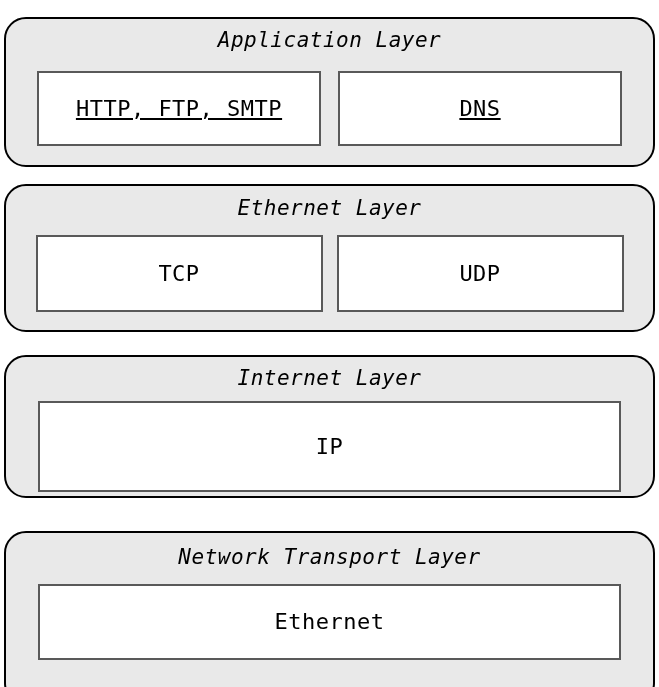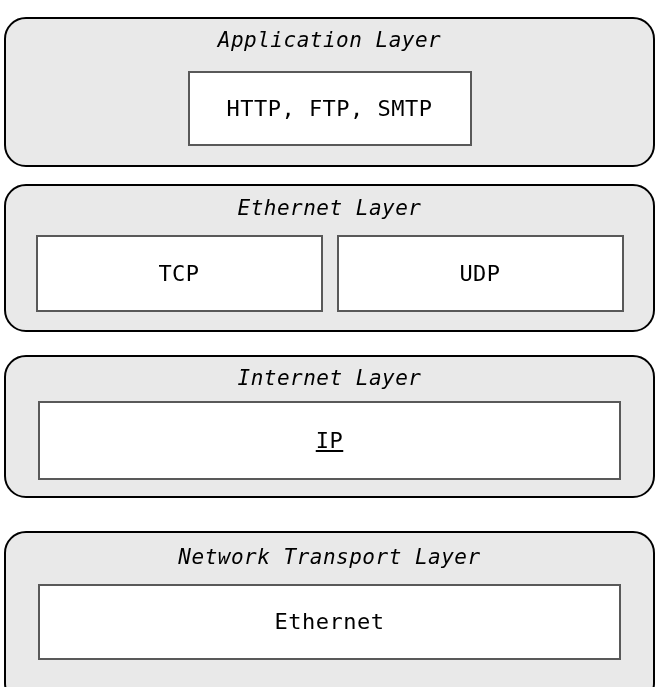--- a/index.html
+++ b/index.html
@@ -74,53 +74,56 @@
     color: #000000;
     text-align: center;
     letter-spacing: 0.5px;
     white-space: nowrap;
     user-select: none;
   }
 
   
   #layer-application      { left: 4px;  top: 4px;   width: 651px; height: 150px; margin-top: 13px; }
   #layer-application .layer-title { margin-top: 11px; }
-  #layer-application .protocol-row { top: 52px; height: 75px; padding: 0 30px; gap: 17px; }
+  #layer-application .protocol-row { top: 52px; height: 75px; padding: 0 30px; gap: 17px; text-decoration: underline; }
   #layer-application .box-http { flex: 0 0 284px; height: 75px; }
   #layer-application .box-dns  { flex: 0 0 284px; height: 75px; }
 
   
   #layer-transport        { left: 4px;  top: 184px; width: 651px; height: 148px; }
   #layer-transport .layer-title { margin-top: 12px; }
   #layer-transport .protocol-row { top: 49px; height: 77px; padding: 0 24px; gap: 14px; }
   #layer-transport .box-tcp { flex: 0 0 287px; height: 77px; }
   #layer-transport .box-udp { flex: 0 0 287px; height: 77px; }
 
   
   #layer-internet         { left: 4px;  top: 355px; width: 651px; height: 143px; }
   #layer-internet .layer-title { margin-top: 11px; }
   #layer-internet .protocol-row { top: 44px; height: 78px; padding: 0 32px; }
-  #layer-internet .box-ip { flex: 1 1 auto; height: 79px; text-decoration: underline; }
+  #layer-internet .box-ip { flex: 1 1 auto; height: 91px; }
 
   
   #layer-network          { left: 4px;  top: 531px; width: 651px; height: 174px; }
   #layer-network .layer-title { margin-top: 14px; }
   #layer-network .protocol-row { top: 51px; height: 76px; padding: 0 32px; }
   #layer-network .box-ethernet { flex: 1 1 auto; height: 76px; }
 </style>
 </head>
 <body>
 
 <div id="diagram">
 
   <div class="layer" id="layer-application">
     <div class="layer-title">Application Layer</div>
     <div class="protocol-row">
       <div class="protocol-box box-http">
         <span class="protocol-label">HTTP, FTP, SMTP</span>
+      </div>
+      <div class="protocol-box box-dns">
+        <span class="protocol-label">DNS</span>
       </div>
     </div>
   </div>
 
   <div class="layer" id="layer-transport">
     <div class="layer-title">Ethernet Layer</div>
     <div class="protocol-row">
       <div class="protocol-box box-tcp">
         <span class="protocol-label">TCP</span>
       </div>

